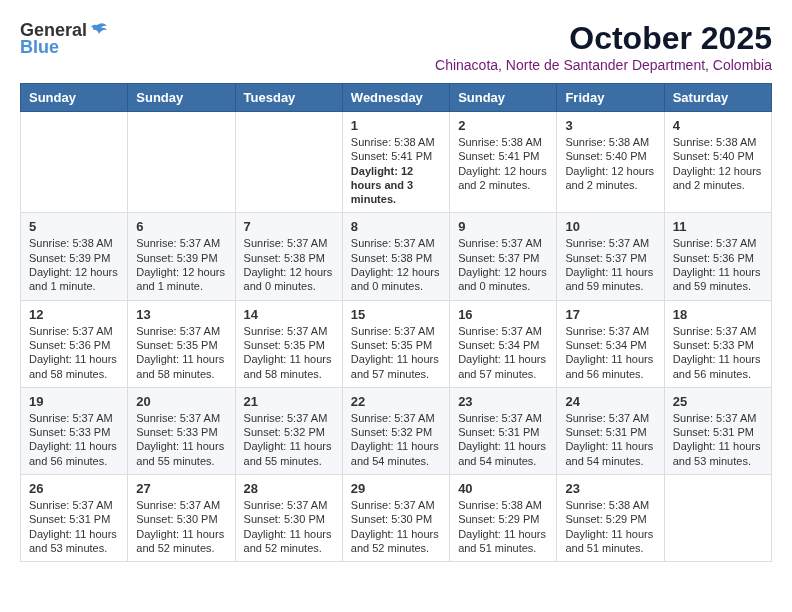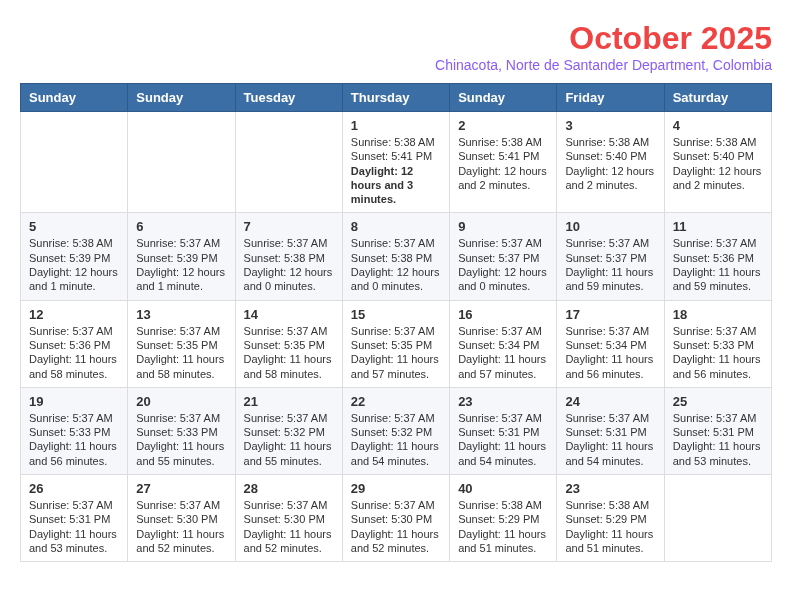--- a/index.html
+++ b/index.html
@@ -21,25 +21,25 @@
       align-items: flex-start;
       margin-right: auto;
     }
     .title-block {
       text-align: right;
       flex: 1;
     }
     .month-year {
       font-size: 32px;
       font-weight: bold;
-      color: #ef4444;
+      color: #0f172a;
     }
     .location {
       font-size: 14px;
-      color: #8b5cf6;
+      color: #701a75;
     }
     table {
       width: 100%;
       border-collapse: collapse;
       border: 1px solid #ccc;
     }
     th {
       background-color: #3a6ea5;
       color: #fff;
       text-align: left;
@@ -72,33 +72,42 @@
     }
     tr:nth-child(odd) td {
       background-color: #fff;
     }
     th:first-child { border-radius: 0; }
   </style>
 </head>
 <body>
 
 <div class="header">
+  <div class="logo">
+    <div style="display:flex;align-items:center;gap:2px;">
+      <span style="font-size:18px;font-weight:bold;color:#333;">General</span>
+      <svg width="20" height="18" viewBox="0 0 20 18">
+        <path d="M10 2 Q15 0 18 4 Q14 3 12 6 Q16 5 18 8 Q13 7 10 12 Q8 7 4 8 Q5 5 2 5 Q4 2 8 3 Z" fill="#4a90d9"></path>
+      </svg>
+    </div>
+    <span style="font-size:18px;font-weight:bold;color:#4a90d9;margin-top:-4px;">Blue</span>
+  </div>
   <div class="title-block">
     <div class="month-year">October 2025</div>
     <div class="location">Chinacota, Norte de Santander Department, Colombia</div>
   </div>
 </div>
 
 <table>
   <thead>
     <tr>
     <th>Sunday</th>
         <th>Sunday</th>
         <th>Tuesday</th>
-        <th>Thursday</th>
+        <th>Wednesday</th>
         <th>Sunday</th>
         <th>Friday</th>
         <th>Saturday</th>
       </tr>
   </thead>
   <tbody id="calendar-body">
   <tr>
         <td class="cell-empty"></td>
         <td class="cell-empty"></td>
         <td class="cell-empty"></td>

